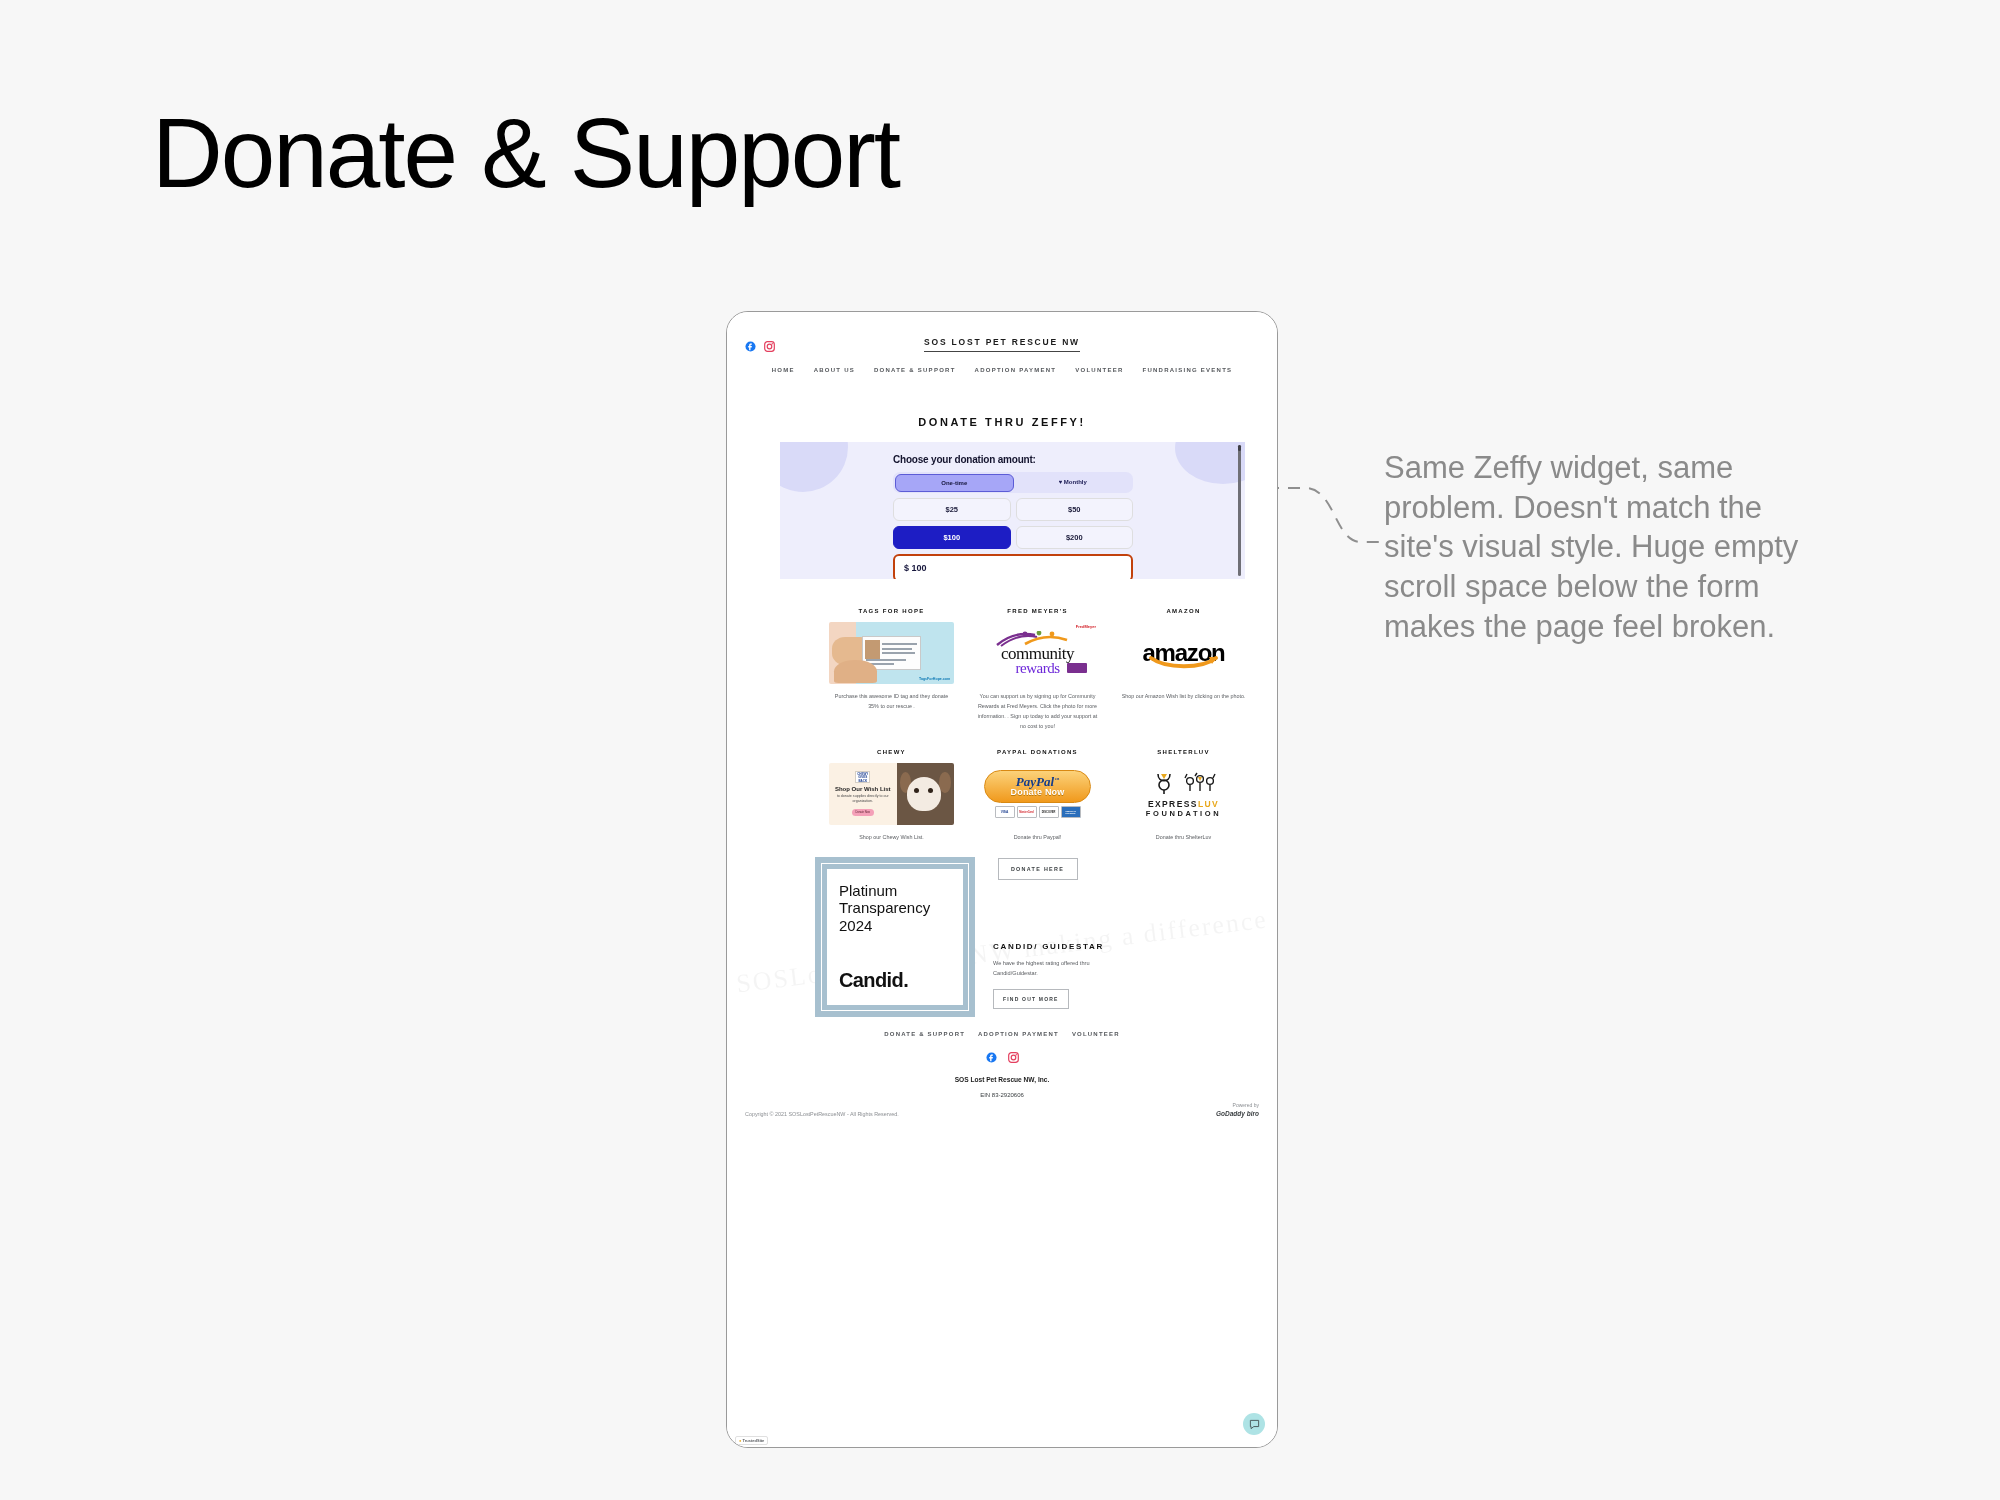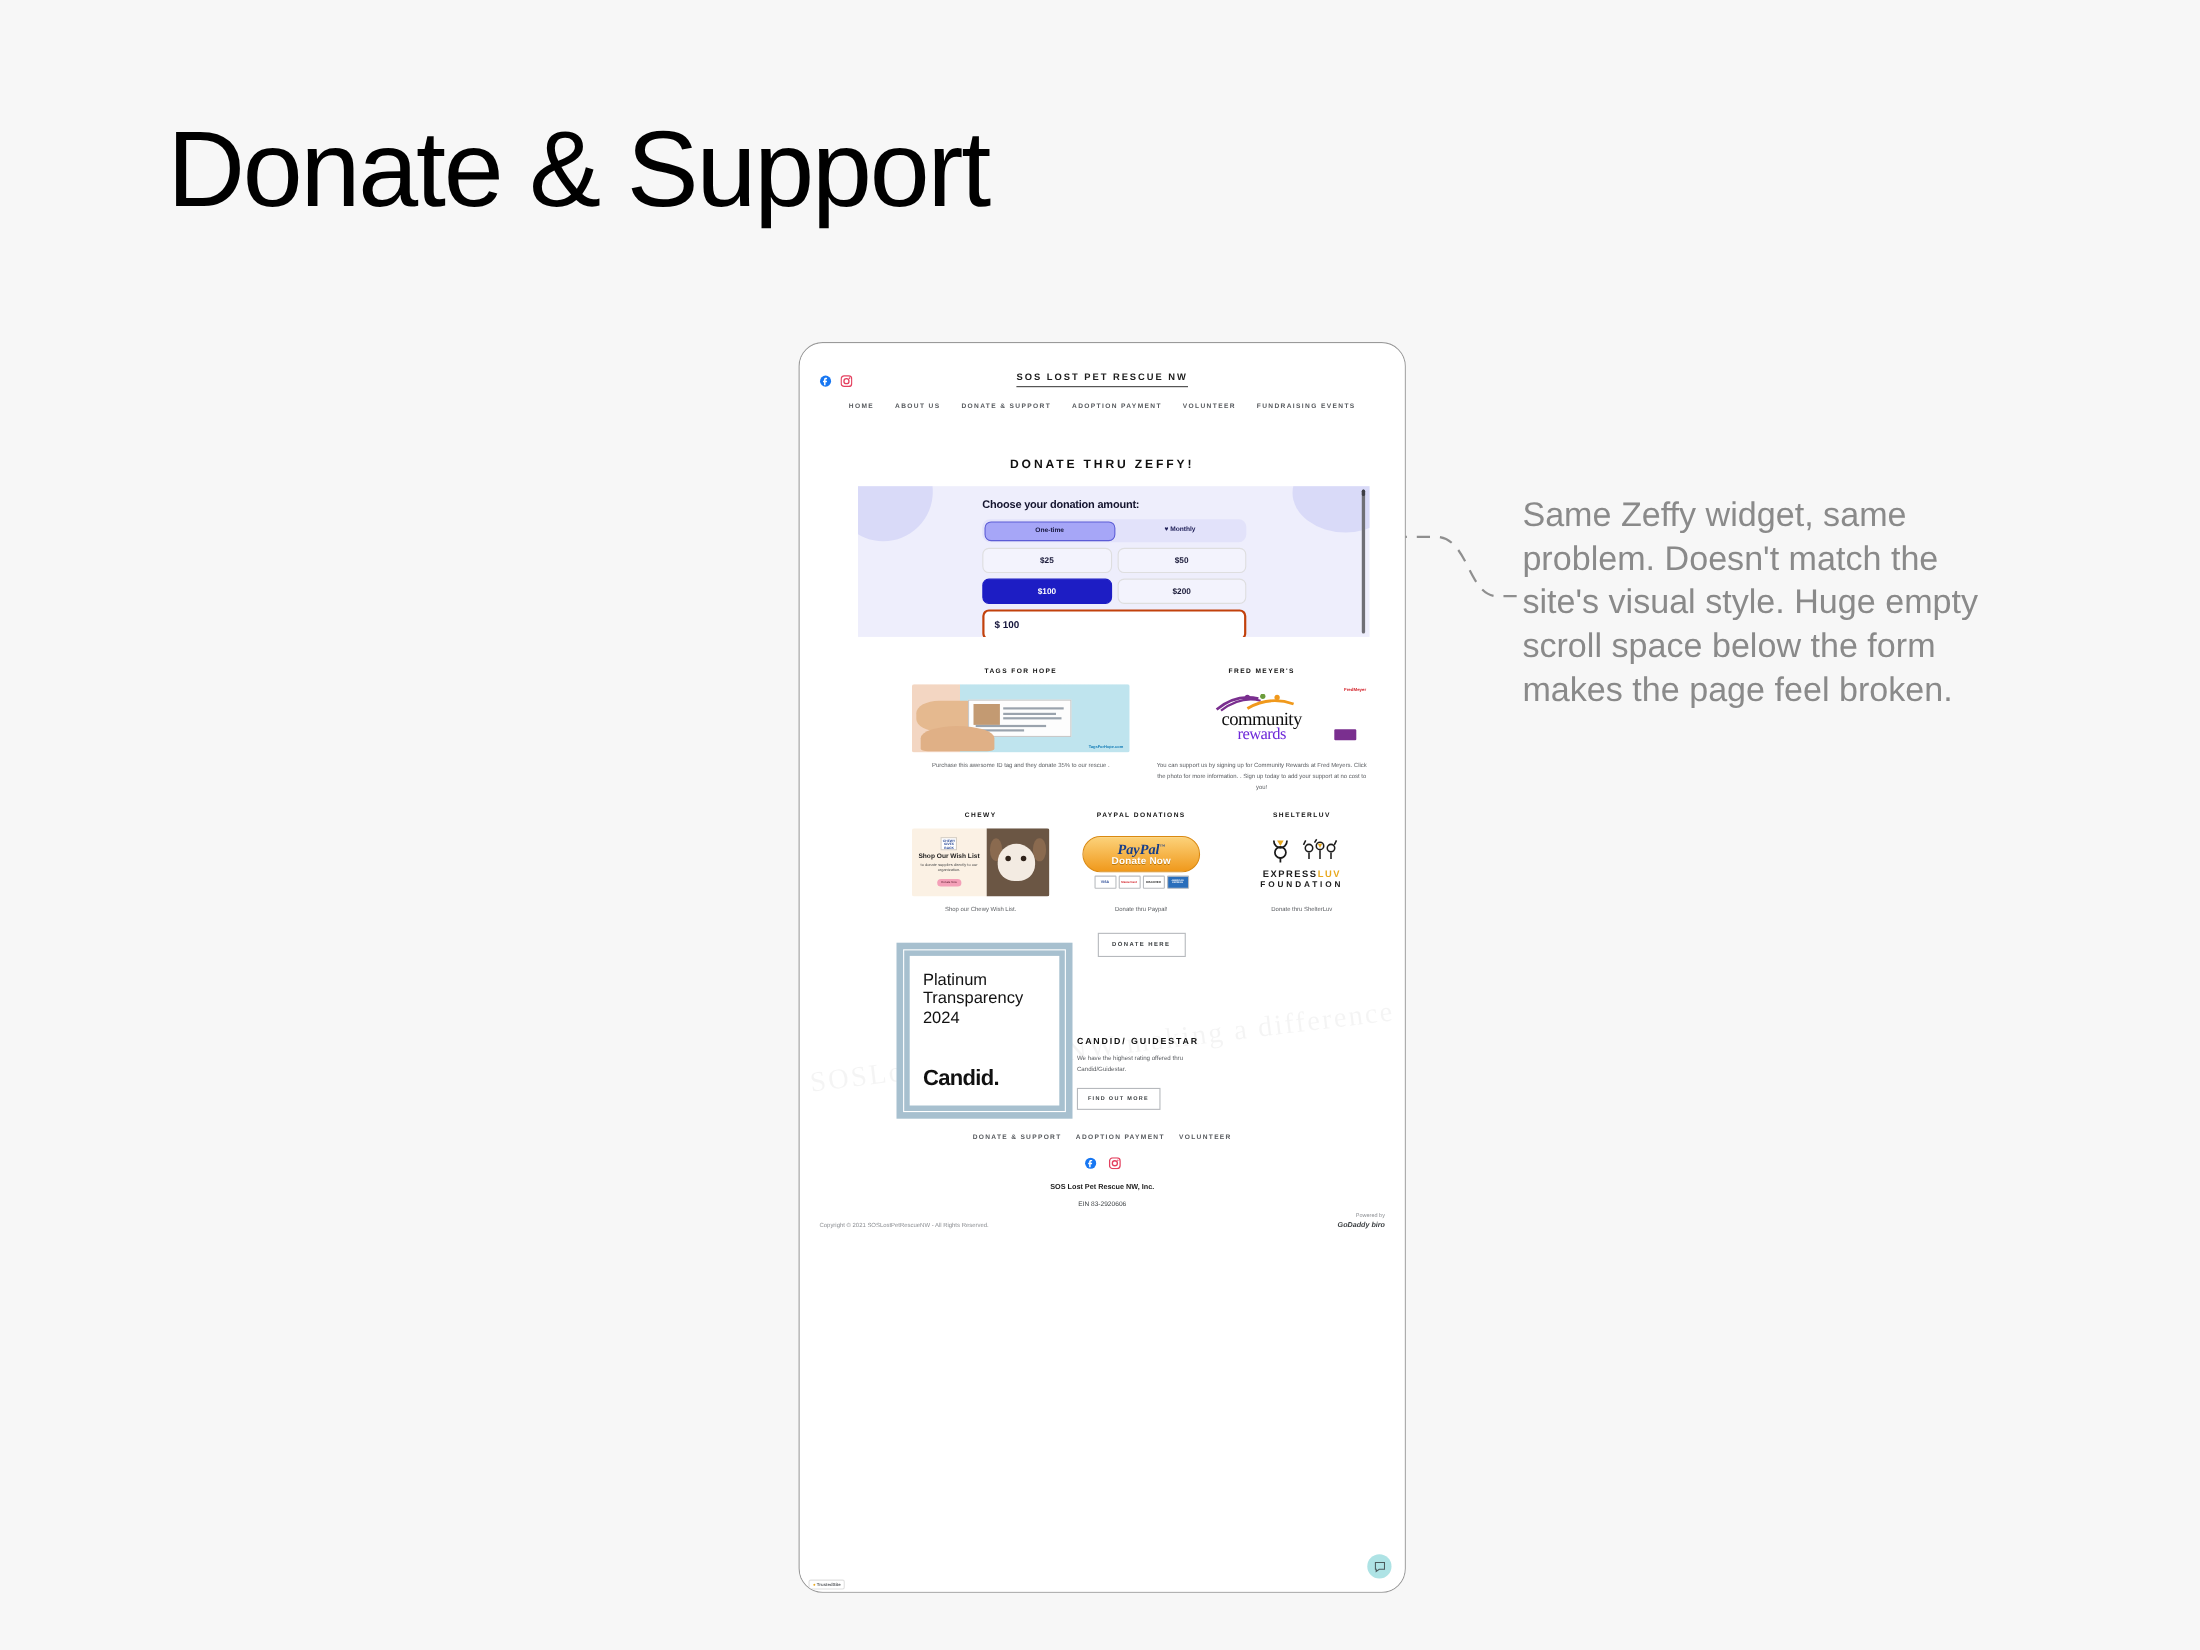--- a/index.html
+++ b/index.html
@@ -125,21 +125,21 @@
   .pp-2{font-weight:700;font-size:9px;color:#fff;line-height:1;letter-spacing:.2px;text-shadow:0 1px 0 #b9780d;}
   .pp-cards{display:flex;gap:2px;}
   .pp-card{width:20px;height:12px;border:1px solid #b9bcc0;border-radius:1px;font-size:3.2px;font-weight:700;display:flex;align-items:center;justify-content:center;box-sizing:border-box;}
   
   .sl{position:absolute;inset:0;background:#fff;display:flex;flex-direction:column;align-items:center;justify-content:center;}
   .sl-mark{display:flex;gap:6px;align-items:center;margin-bottom:3px;}
   .sl-w1{font-size:8.5px;font-weight:700;letter-spacing:1.4px;color:#1b1b1b;}
   .sl-w1 em{color:#e8a81d;font-style:normal;}
   .sl-w2{font-size:7.5px;font-weight:600;letter-spacing:2.6px;color:#1b1b1b;}
   
-  .candid{position:absolute;left:54px;top:545px;width:465px;display:flex;gap:4px;align-items:flex-end;padding-left:34px;}
+  .candid{position:absolute;left:54px;top:545px;width:465px;display:flex;gap:18px;align-items:flex-end;padding-left:34px;}
   .candid-badge{width:160px;height:160px;background:#a7c0cf;padding:6px;box-sizing:border-box;}
   .candid-in{width:100%;height:100%;border:1.5px solid #fff;padding:5px;box-sizing:border-box;}
   .candid-wh{width:100%;height:100%;background:#fff;padding:13px 12px;box-sizing:border-box;display:flex;flex-direction:column;justify-content:space-between;}
   .candid-t{font-size:15px;line-height:1.16;color:#111;font-family:"Liberation Sans",sans-serif;}
   .candid-b{font-size:20px;font-weight:700;color:#111;letter-spacing:-.6px;}
   .candid-txt{padding-bottom:8px;}
   .candid-h{font-size:8px;font-weight:700;letter-spacing:1.7px;color:#101010;margin-bottom:7px;}
   .candid-p{font-size:5.6px;color:#5a5d61;line-height:1.8;margin-bottom:9px;max-width:118px;}
   .candid-btn{display:inline-block;border:1px solid #b6b9bd;font-size:5px;font-weight:700;letter-spacing:1.2px;color:#3c4043;padding:6px 9px;}
   
@@ -264,20 +264,33 @@
             </svg>
             <div class="fm-word1">community</div>
             <div class="fm-word2">rewards</div>
             <div class="fm-badge">FredMeyer</div>
             <div class="fm-chip"></div>
           </div>
         </div>
         <div class="pdesc">You can support us by signing up for Community Rewards at Fred Meyers. Click the photo for more information. . Sign up today to add your support at no cost to you!</div>
       </div>
 
+      <div class="pcell">
+        <div class="pcap">AMAZON</div>
+        <div class="pimg">
+          <div class="az">
+            <div class="az-word">amazon</div>
+            <svg class="az-smile" width="72" height="16" viewBox="0 0 72 16">
+              <path d="M3 4 C18 15 54 15 68 4" stroke="#f0991c" stroke-width="4" fill="none" stroke-linecap="round"></path>
+              <path d="M64 10 L69 3 L61 3" fill="#f0991c"></path>
+            </svg>
+          </div>
+        </div>
+        <div class="pdesc">Shop our Amazon Wish list by clicking on the photo.</div>
+      </div>
     </div>
 
     <div class="prow" style="margin-top:18px">
 
       <div class="pcell">
         <div class="pcap">CHEWY</div>
         <div class="pimg">
           <div class="cw">
             <div class="cw-l">
               <div class="cw-logo">CHEWY GIVES BACK</div>

